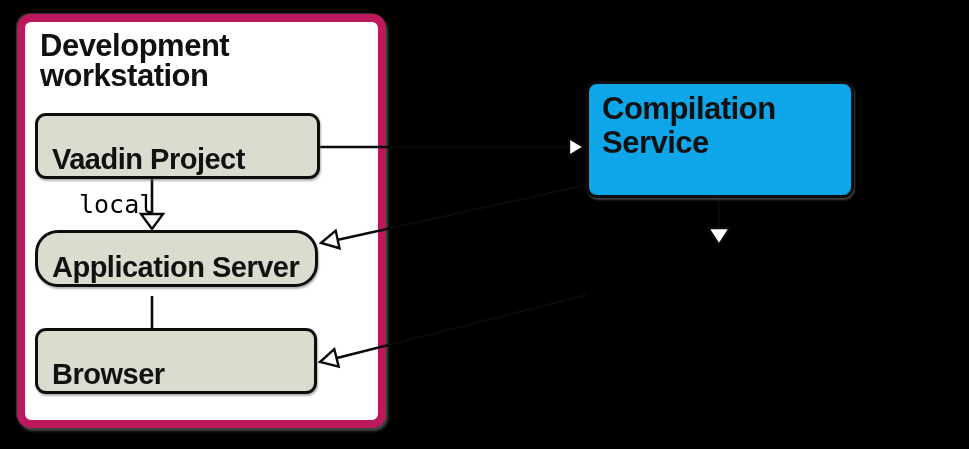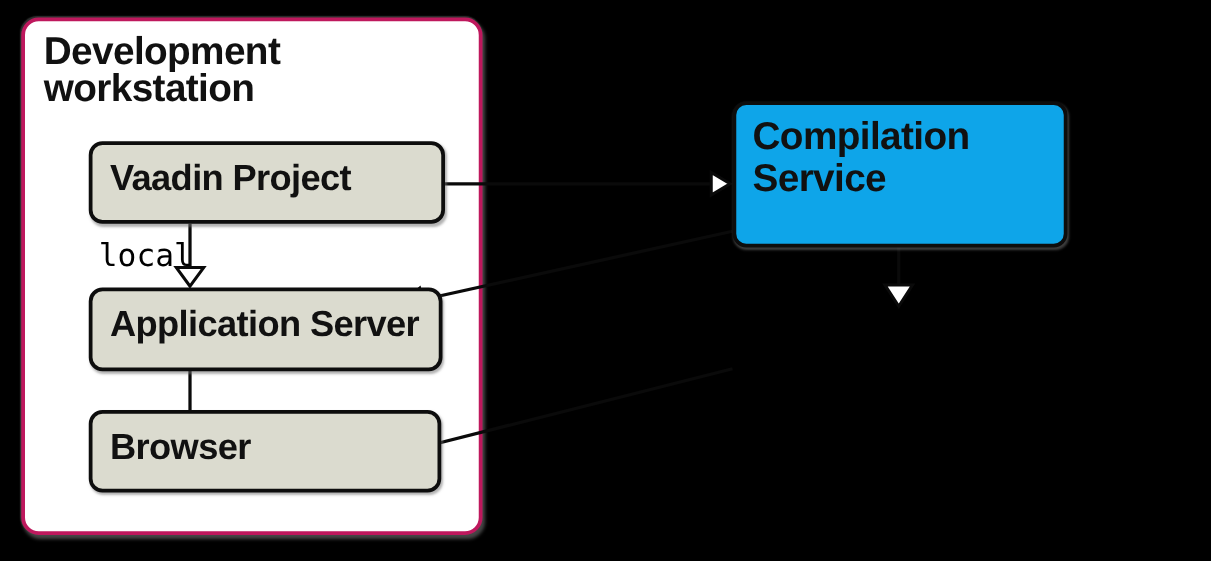--- a/index.html
+++ b/index.html
@@ -1,41 +1,41 @@
 <!DOCTYPE html>
 <html><head>
 <meta charset="utf-8">
 <style>
   html,body{margin:0;padding:0;background:#000;}
   body{width:969px;height:449px;position:relative;overflow:hidden;
        font-family:"Liberation Sans",sans-serif;}
   .canvas{position:absolute;inset:0;width:969px;height:449px;background:#000;}
 
   .group{position:absolute;left:17px;top:14px;width:369px;height:414px;
-         background:#ffffff;border:3px solid #be185d;border-radius:14px;
+         background:#ffffff;border:8px solid #be185d;border-radius:14px;
          box-sizing:border-box;box-shadow:2px 3px 3px rgba(130,130,130,.55), -1px -1px 1px rgba(110,110,110,.45);}
   .group-title{position:absolute;left:15px;top:9px;width:256px;
          font-size:31px;font-weight:bold;line-height:30px;color:#111;
          letter-spacing:-0.5px;}
 
   svg.edges{position:absolute;left:0;top:0;z-index:5;}
   svg.edges line{stroke:#0a0a0a;stroke-width:2.6px;}
   svg.edges polygon{fill:#ffffff;stroke:#0a0a0a;stroke-width:2.4px;stroke-linejoin:miter;}
 
   .node{position:absolute;z-index:10;border:3px solid #0d0d0d;border-radius:11px;
         box-sizing:border-box;font-weight:bold;color:#111;
         box-shadow:1px 2px 2px rgba(115,115,115,.55);}
-  .node.beige{background:#dbdbcf;display:flex;align-items:center;
-        padding-left:14px;font-size:29px;letter-spacing:-0.5px;margin-left:36px;}
+  .node.beige{background:#dbdbcf;display:flex;align-items:flex-end;
+        padding-left:14px;font-size:29px;letter-spacing:-0.5px;}
   .node.beige .node-label{margin-top:-6px;}
   .node.white{background:#0ea5e9;padding:8px 13px;font-size:31px;
         line-height:34px;letter-spacing:-0.5px;}
 
   .node-vaadin{left:35px;top:113px;width:285px;height:66px;}
-  .node-appserver{left:35px;top:230px;width:283px;height:67px;}
+  .node-appserver{left:35px;top:230px;width:283px;height:57px;border-radius:23px;}
   .node-browser{left:35px;top:328px;width:282px;height:66px;}
   .node-compilation{left:586px;top:81px;width:268px;height:117px;}
   .node-cdn{left:586px;top:248px;width:265px;height:113px;}
 
   .edge-label-local{position:absolute;left:61px;top:190px;z-index:12;
         font-family:"DejaVu Sans Mono",monospace;font-size:25px;color:#000;margin-left:18px;}
 </style>
 </head>
 <body>
 

